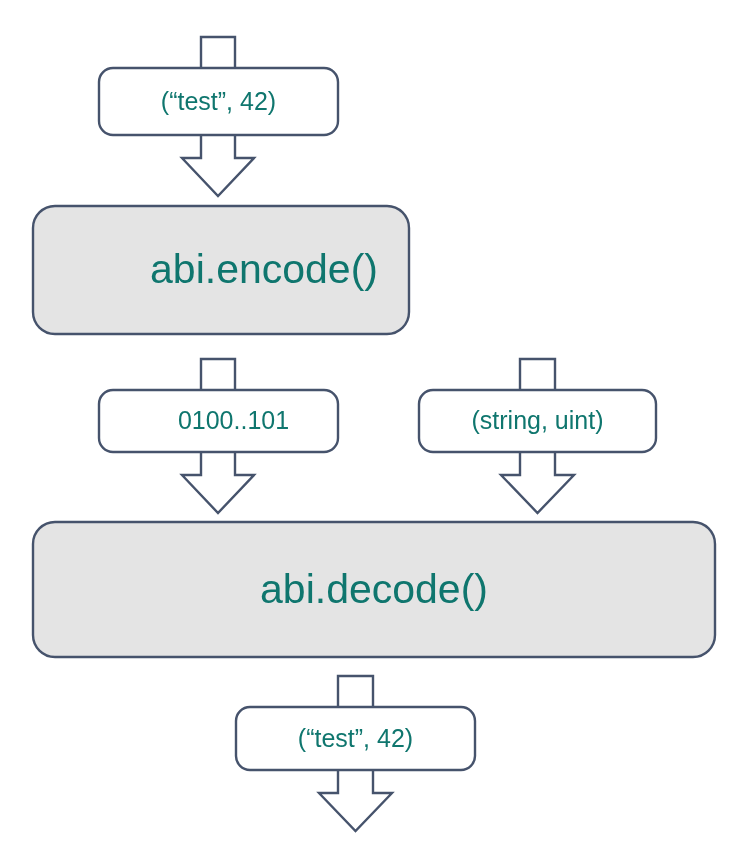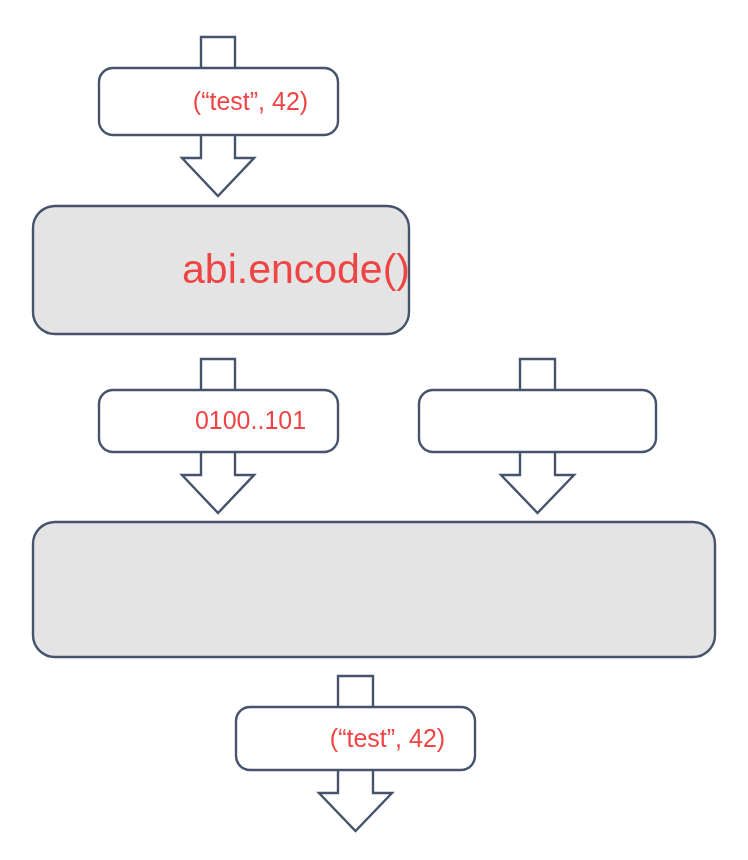--- a/index.html
+++ b/index.html
@@ -26,24 +26,23 @@
     width: 748px;
     height: 860px;
     display: block;
   }
   .node-label {
     position: absolute;
     display: flex;
     align-items: center;
     justify-content: center;
     text-align: center;
-    color: #ef4444;
+    color: #0f766e;
     white-space: pre;
     pointer-events: none;
-    padding-left: 32px;
   }
   .label-small {
     font-size: 25px;
     line-height: 1.1;
   }
   .label-large {
     font-size: 41px;
     line-height: 1.1;
   }
 </style>
@@ -70,19 +69,21 @@
         <rect x="419" y="390" width="237" height="62" rx="14" ry="14" fill="#ffffff" stroke="#46536c" stroke-width="2.4"></rect>
         <rect x="33" y="522" width="682" height="135" rx="22" ry="22" fill="#e4e4e4" stroke="#46536c" stroke-width="2.4"></rect>
         <rect x="236" y="707" width="239" height="63" rx="14" ry="14" fill="#ffffff" stroke="#46536c" stroke-width="2.4"></rect>
       </g>
   </svg>
 
   <div class="node-label label-small" style="left:99px; top:68px; width:239px; height:67px;">(“test”, 42)</div>
 
   <div class="node-label label-large" style="left:33px; top:206px; width:376px; height:128px;margin-left:43px;">abi.encode()</div>
 
-  <div class="node-label label-small" style="left:99px; top:390px; width:239px; height:62px;">0100..101</div>
+  <div class="node-label label-small" style="left:114px; top:390px; width:239px; height:62px;">0100..101</div>
 
+  <div class="node-label label-small" style="left:419px; top:390px; width:237px; height:62px;">(string, uint)</div>
 
+  <div class="node-label label-large" style="left:33px; top:522px; width:682px; height:135px;">abi.decode()</div>
 
   <div class="node-label label-small" style="left:236px; top:707px; width:239px; height:63px;">(“test”, 42)</div>
 
 </div>
 
 </body></html>

